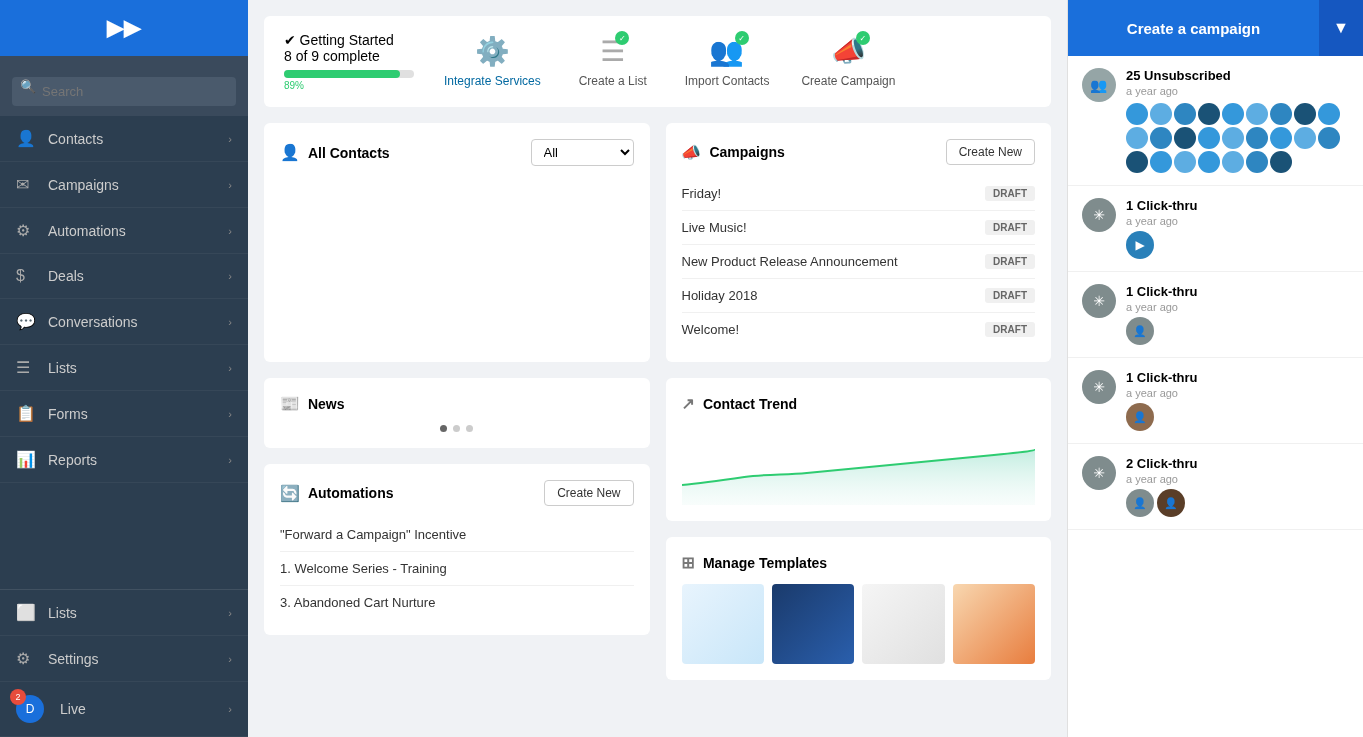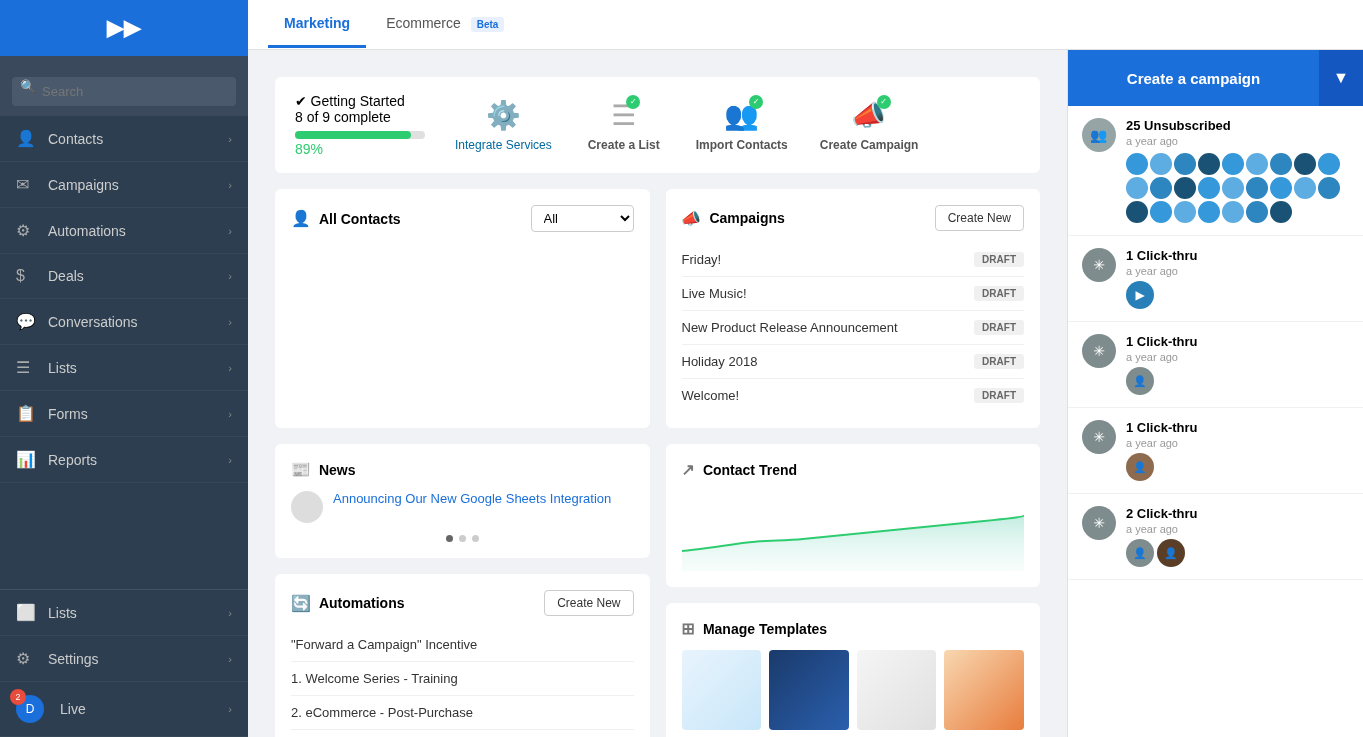--- a/index.html
+++ b/index.html
@@ -128,21 +128,21 @@
 
     
     .content-area {
       display: flex;
       flex: 1;
       overflow: hidden;
     }
 
     .main-panel {
       flex: 1;
-      padding: 27px;
+      padding: 16px;
       overflow-y: auto;
     }
 
     
     .getting-started-card {
       background: white;
       border-radius: 6px;
       padding: 16px 20px;
       margin-bottom: 16px;
       display: flex;
@@ -154,39 +154,39 @@
       background: #e0e0e0;
       border-radius: 4px;
       height: 8px;
       margin-top: 6px;
     }
     .progress-bar-fill {
       background: #2ecc71;
       height: 100%;
       border-radius: 4px;
     }
-    .progress-label { color: #2ecc71; font-size: 14px; margin-top: 2px; }
+    .progress-label { color: #2ecc71; font-size: 10px; margin-top: 2px; }
     .gs-steps { display: flex; gap: 32px; align-items: flex-start; }
     .gs-step { display: flex; flex-direction: column; align-items: center; gap: 6px; min-width: 80px; }
     .gs-step-icon { font-size: 28px; color: #aaa; position: relative; }
     .gs-step-icon .check-badge {
       position: absolute;
       top: -4px;
       right: -4px;
       width: 14px;
       height: 14px;
       background: #2ecc71;
       border-radius: 50%;
       display: flex;
       align-items: center;
       justify-content: center;
       font-size: 8px;
       color: white;
     }
-    .gs-step-label { font-size: 12px; color: #555; text-align: center; font-weight: 700; }
+    .gs-step-label { font-size: 12px; color: #555; text-align: center; font-weight: 400; }
     .gs-step-label.active { color: #0369a1; font-weight: 400; }
 
     
     .cards-grid {
       display: grid;
       grid-template-columns: 1fr 1fr;
       gap: 16px;
       margin-bottom: 16px;
     }
     .card {
@@ -517,27 +517,20 @@
         <span style="position:absolute;top:-6px;left:-6px;background:#e74c3c;color:white;border-radius:50%;width:16px;height:16px;font-size:9px;display:flex;align-items:center;justify-content:center;">2</span>
       </span>
       <span class="nav-label">Live</span>
       <span class="nav-chevron">›</span>
     </div>
   </div>
 </div>
 
 <div class="main">
 
-  <div class="tabs-bar">
-    <div class="tab active">Marketing</div>
-    <div class="tab">
-      <span>Ecommerce</span>
-      <span class="beta-badge">Beta</span>
-    </div>
-  </div>
 
   <div class="content-area">
     <div class="main-panel">
 
       <div class="getting-started-card">
         <div class="gs-title-wrap">
           <div class="gs-title">✔ Getting Started</div>
           <div class="gs-subtitle">8 of 9 complete</div>
           <div class="progress-bar-container">
             <div class="progress-bar-fill" style="width:89%"></div>
@@ -629,44 +622,39 @@
       <div class="cards-grid">
 
         <div style="display:flex;flex-direction:column;gap:16px;">
 
           <div class="card">
             <div class="card-header">
               <div class="card-title">
                 <span class="card-icon">📰</span>
                 <span>News</span>
               </div>
-            </div>
-            <div class="news-item">
-              <div class="news-avatar"></div>
-              <span class="news-link">Announcing Our New Google Sheets Integration</span>
             </div>
             <div class="news-dots">
               <div class="news-dot active"></div>
               <div class="news-dot"></div>
               <div class="news-dot"></div>
             </div>
           </div>
 
           <div class="card">
             <div class="card-header">
               <div class="card-title">
                 <span class="card-icon">🔄</span>
                 <span>Automations</span>
               </div>
               <button class="btn-outline">Create New</button>
             </div>
             <div class="auto-list">
               <div class="auto-item">"Forward a Campaign" Incentive</div>
               <div class="auto-item">1. Welcome Series - Training</div>
-              <div class="auto-item">2. eCommerce - Post-Purchase</div>
               <div class="auto-item">3. Abandoned Cart Nurture</div>
 
             </div>
           </div>
         </div>
 
         <div style="display:flex;flex-direction:column;gap:16px;">
 
           <div class="card">
             <div class="card-header">

